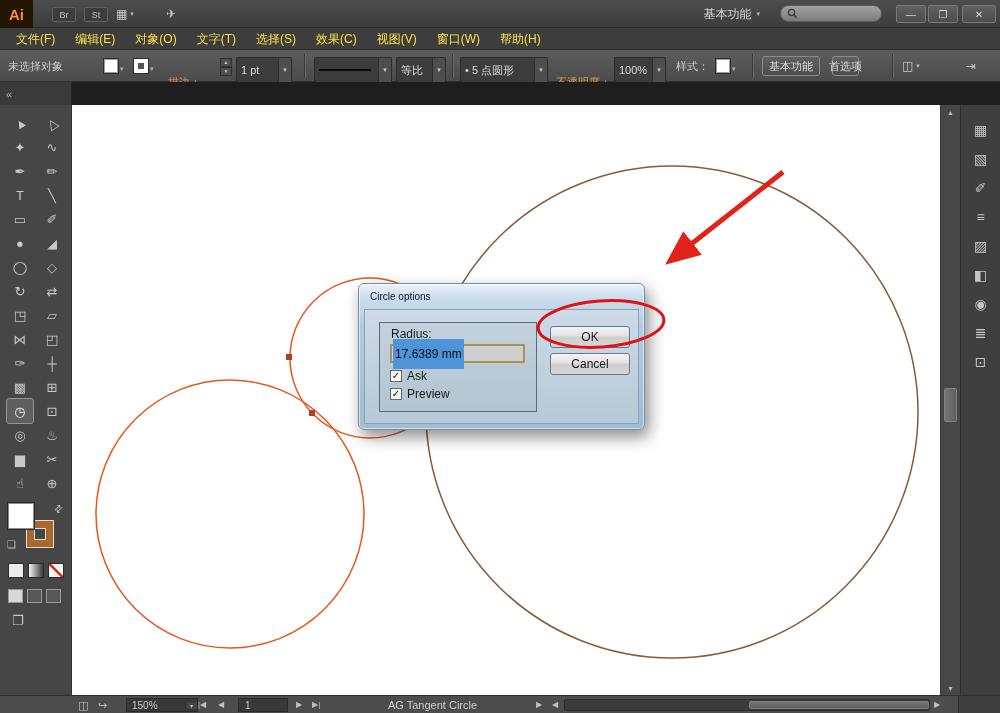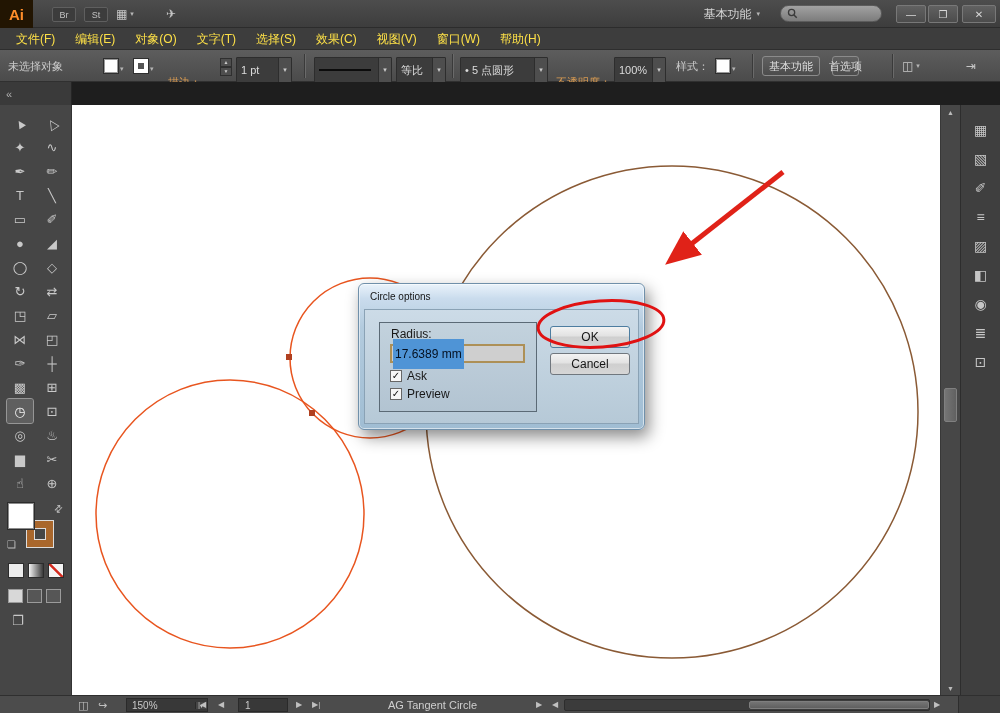--- a/index.html
+++ b/index.html
@@ -83,21 +83,21 @@
 .vscroll{position:absolute;left:940px;top:0;width:20px;height:590px;background:#474747;border-left:1px solid #383838}
 .vs-arrow{position:absolute;left:0;width:100%;height:14px;display:flex;align-items:center;justify-content:center;font-size:7px;color:#bbb}
 .vs-arrow.down{bottom:0}
 .vs-thumb{position:absolute;left:3px;width:13px;top:283px;height:34px;background:linear-gradient(90deg,#757575,#616161);border:1px solid #808080;border-radius:2px}
 .rightstrip{position:absolute;left:960px;top:0;width:40px;height:590px;background:#3f3f3f;border-left:1px solid #2d2d2d;display:flex;flex-direction:column;align-items:center;padding-top:10px}
 .rs-icon{width:40px;height:29px;display:flex;align-items:center;justify-content:center;font-size:14px;color:#c6c6c6}
 
 .statusbar{position:absolute;left:0;top:695px;width:100%;height:18px;background:#4c4c4c;border-top:1px solid #2f2f2f;font-size:11px;color:#c9c9c9}
 .sb-icon{position:absolute;top:0;line-height:18px;font-size:11px;color:#c0c0c0}
 .sb-inset{position:absolute;top:2px;height:14px;background:#383838;border:1px solid #2a2a2a;display:flex;align-items:center}
-.zoom-combo{left:126px;width:82px}
+.zoom-combo{left:126px;width:72px}
 .zoom-text{flex:1;padding-left:5px;font-size:10px}
 .zoom-caret{width:12px;text-align:center;font-size:6px;border-left:1px solid #2a2a2a;background:#464646}
 .ab-box{left:238px;width:50px;padding-left:6px;font-size:10px}
 .sb-nav{position:absolute;top:0;line-height:18px;font-size:8px;color:#c0c0c0}
 .sb-text{position:absolute;top:0;line-height:18px;font-size:11px;color:#cfcfcf;white-space:nowrap}
 .hscroll{position:absolute;left:564px;top:3px;width:366px;height:12px;background:#3b3b3b;border:1px solid #2d2d2d;border-radius:2px}
 .hs-thumb{position:absolute;left:184px;top:1px;height:8px;width:180px;background:linear-gradient(#747474,#5f5f5f);border:1px solid #7e7e7e;border-radius:2px}
 .sb-corner{position:absolute;left:958px;top:0;width:42px;height:18px;background:#3f3f3f;border-left:1px solid #2d2d2d}
 </style>
 </head>

